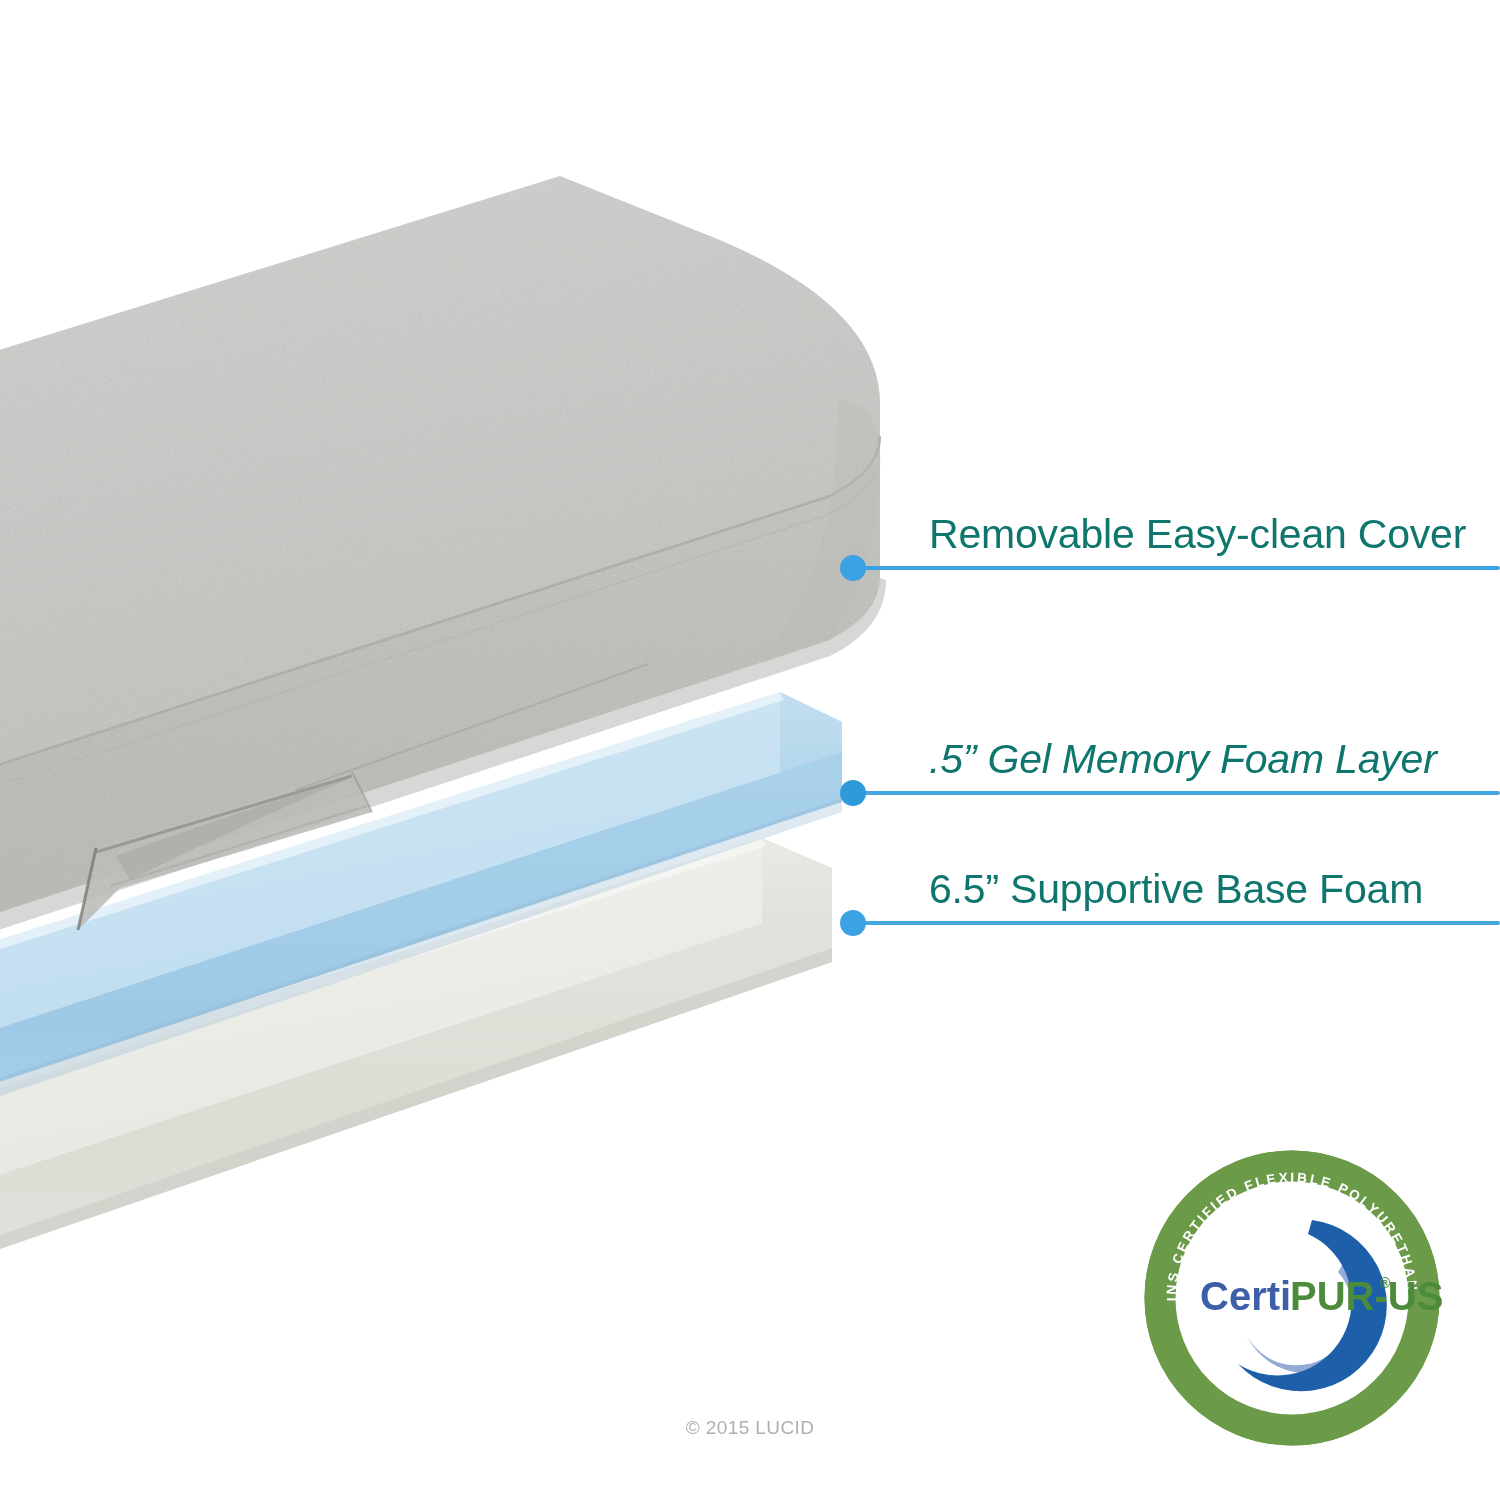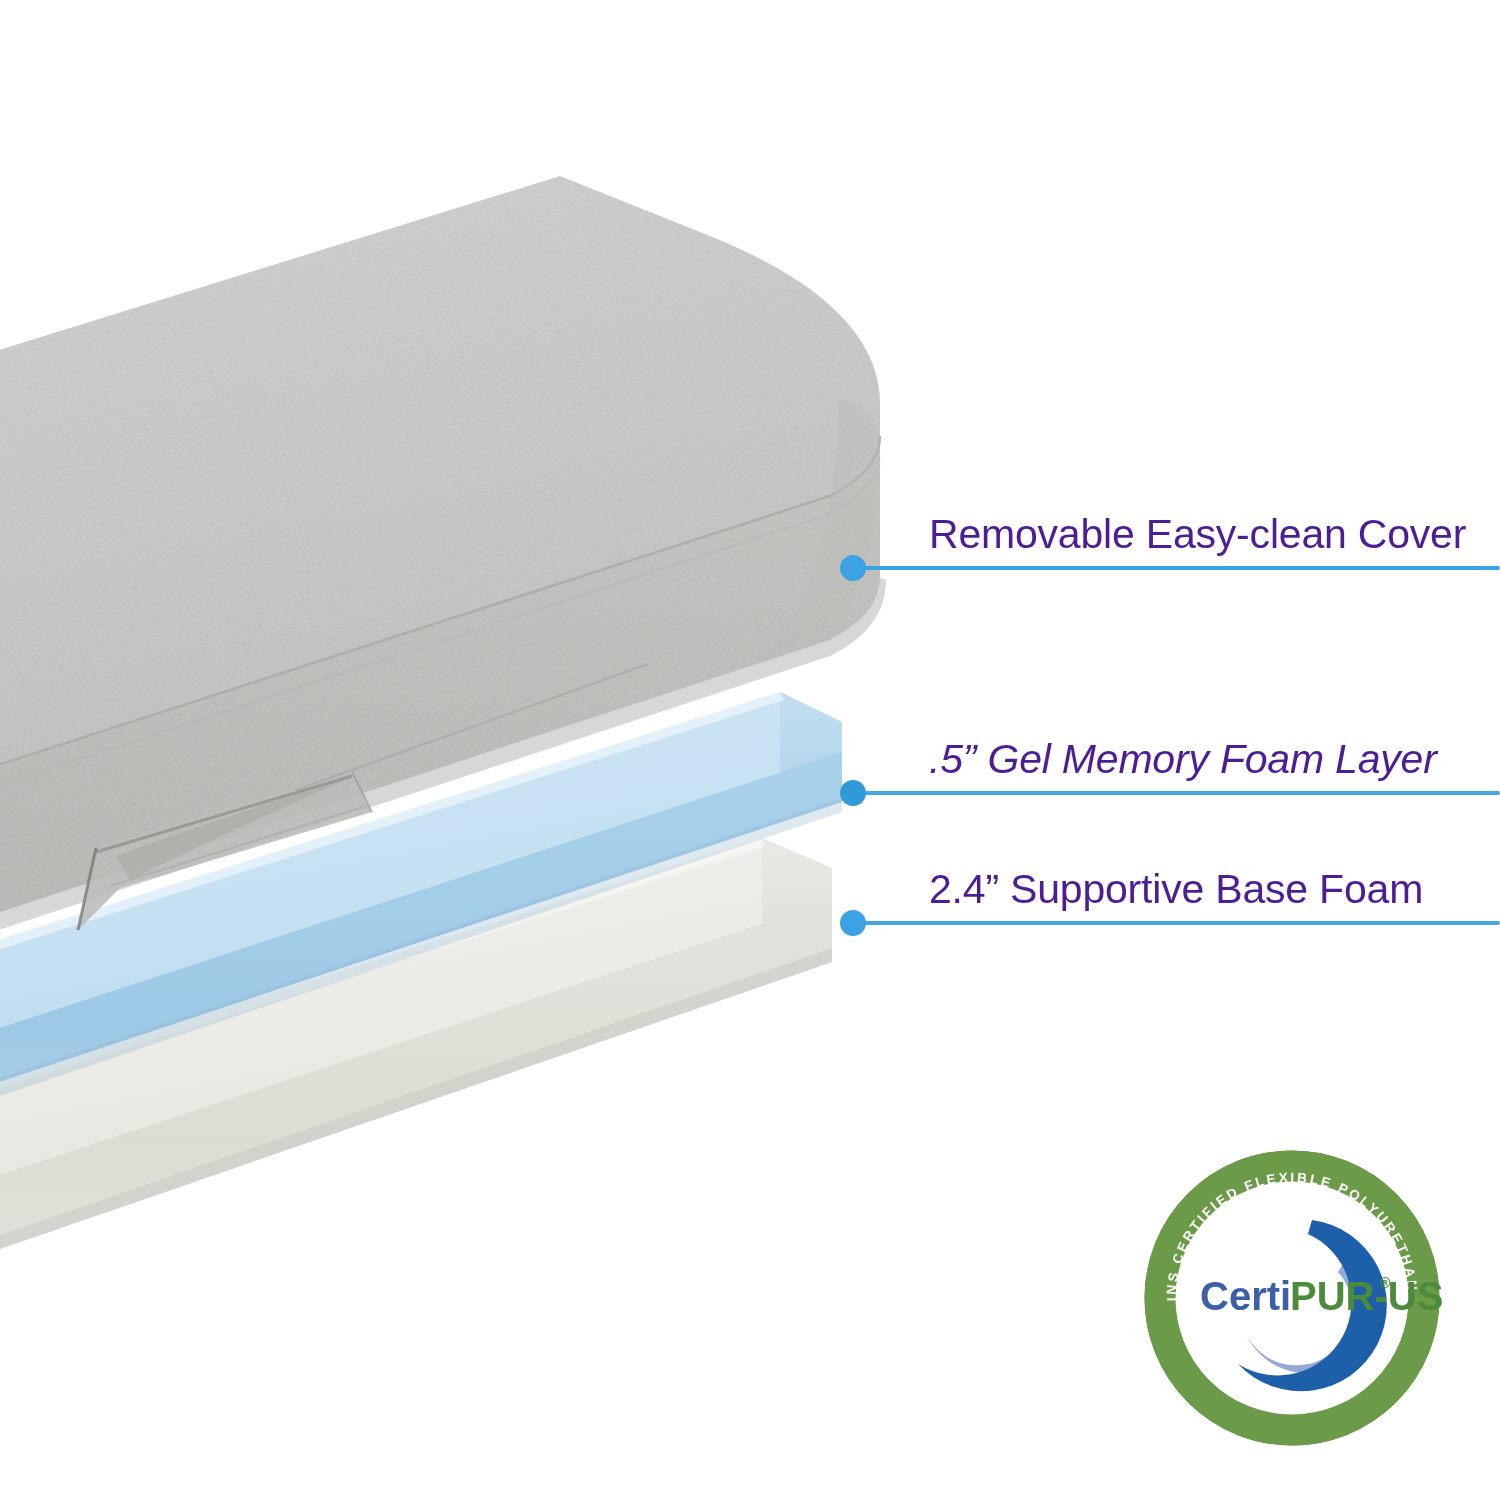--- a/index.html
+++ b/index.html
@@ -44,21 +44,21 @@
     width: 26px;
     height: 26px;
     border-radius: 50%;
   }
   .callout-text {
     position: absolute;
     font-family: "Liberation Sans", sans-serif;
     font-size: 41px;
     font-weight: 400;
     letter-spacing: -0.2px;
-    color: #4c1d95;
+    color: #0f766e;
     white-space: nowrap;
   }
 
   
   #copyright {
     position: absolute;
     left: 0;
     top: 1417px;
     width: 1500px;
     text-align: center;
@@ -226,21 +226,21 @@
 
   <div class="callout">
     <div class="callout-line" style="left:852px; top:791px; width:648px; background:#44a7e0;"></div>
     <div class="callout-dot" style="left:840px; top:780px; background:#2f9ada;"></div>
     <div class="callout-text" style="left:929px; top:736px;font-style:italic;">.5” Gel Memory Foam Layer</div>
   </div>
 
   <div class="callout">
     <div class="callout-line" style="left:852px; top:921px; width:648px; background:#44a7e0;"></div>
     <div class="callout-dot" style="left:840px; top:910px; background:#3ba3e3;"></div>
-    <div class="callout-text" style="left:929px; top:866px;">2.4” Supportive Base Foam</div>
+    <div class="callout-text" style="left:929px; top:866px;">6.5” Supportive Base Foam</div>
   </div>
 
   <svg id="certipur-badge" viewBox="0 0 300 300">
     <defs>
       <path id="ringTopPath" d="M 34 150 A 116 116 0 0 1 266 150" fill="none"></path>
       <path id="ringBottomPath" d="M 44 150 A 106 106 0 0 0 256 150" fill="none"></path>
     </defs>
 
     <circle cx="150" cy="150" r="146" fill="none" stroke="#6b9a49" stroke-width="3"></circle>
     <circle cx="150" cy="150" r="132" fill="none" stroke="#6b9a49" stroke-width="31"></circle>
@@ -268,14 +268,15 @@
 
     <path d="M 150 44 L 150 150 L 256 150 A 106 106 0 0 0 150 44 Z" fill="#ffffff" opacity="0.0"></path>
 
     <g>
       <text x="58" y="162" font-family="'Liberation Sans', sans-serif" font-size="40" font-weight="bold" fill="#3d5fa8">Certi</text>
       <text x="148" y="162" font-family="'Liberation Sans', sans-serif" font-size="40" font-weight="bold" fill="#4d8b3c">PUR-US</text>
       <text x="238" y="140" font-family="'Liberation Sans', sans-serif" font-size="14" font-weight="bold" fill="#4d8b3c">®</text>
     </g>
   </svg>
 
+  <div id="copyright">© 2015 LUCID</div>
 
 </div>
 
 </body></html>

